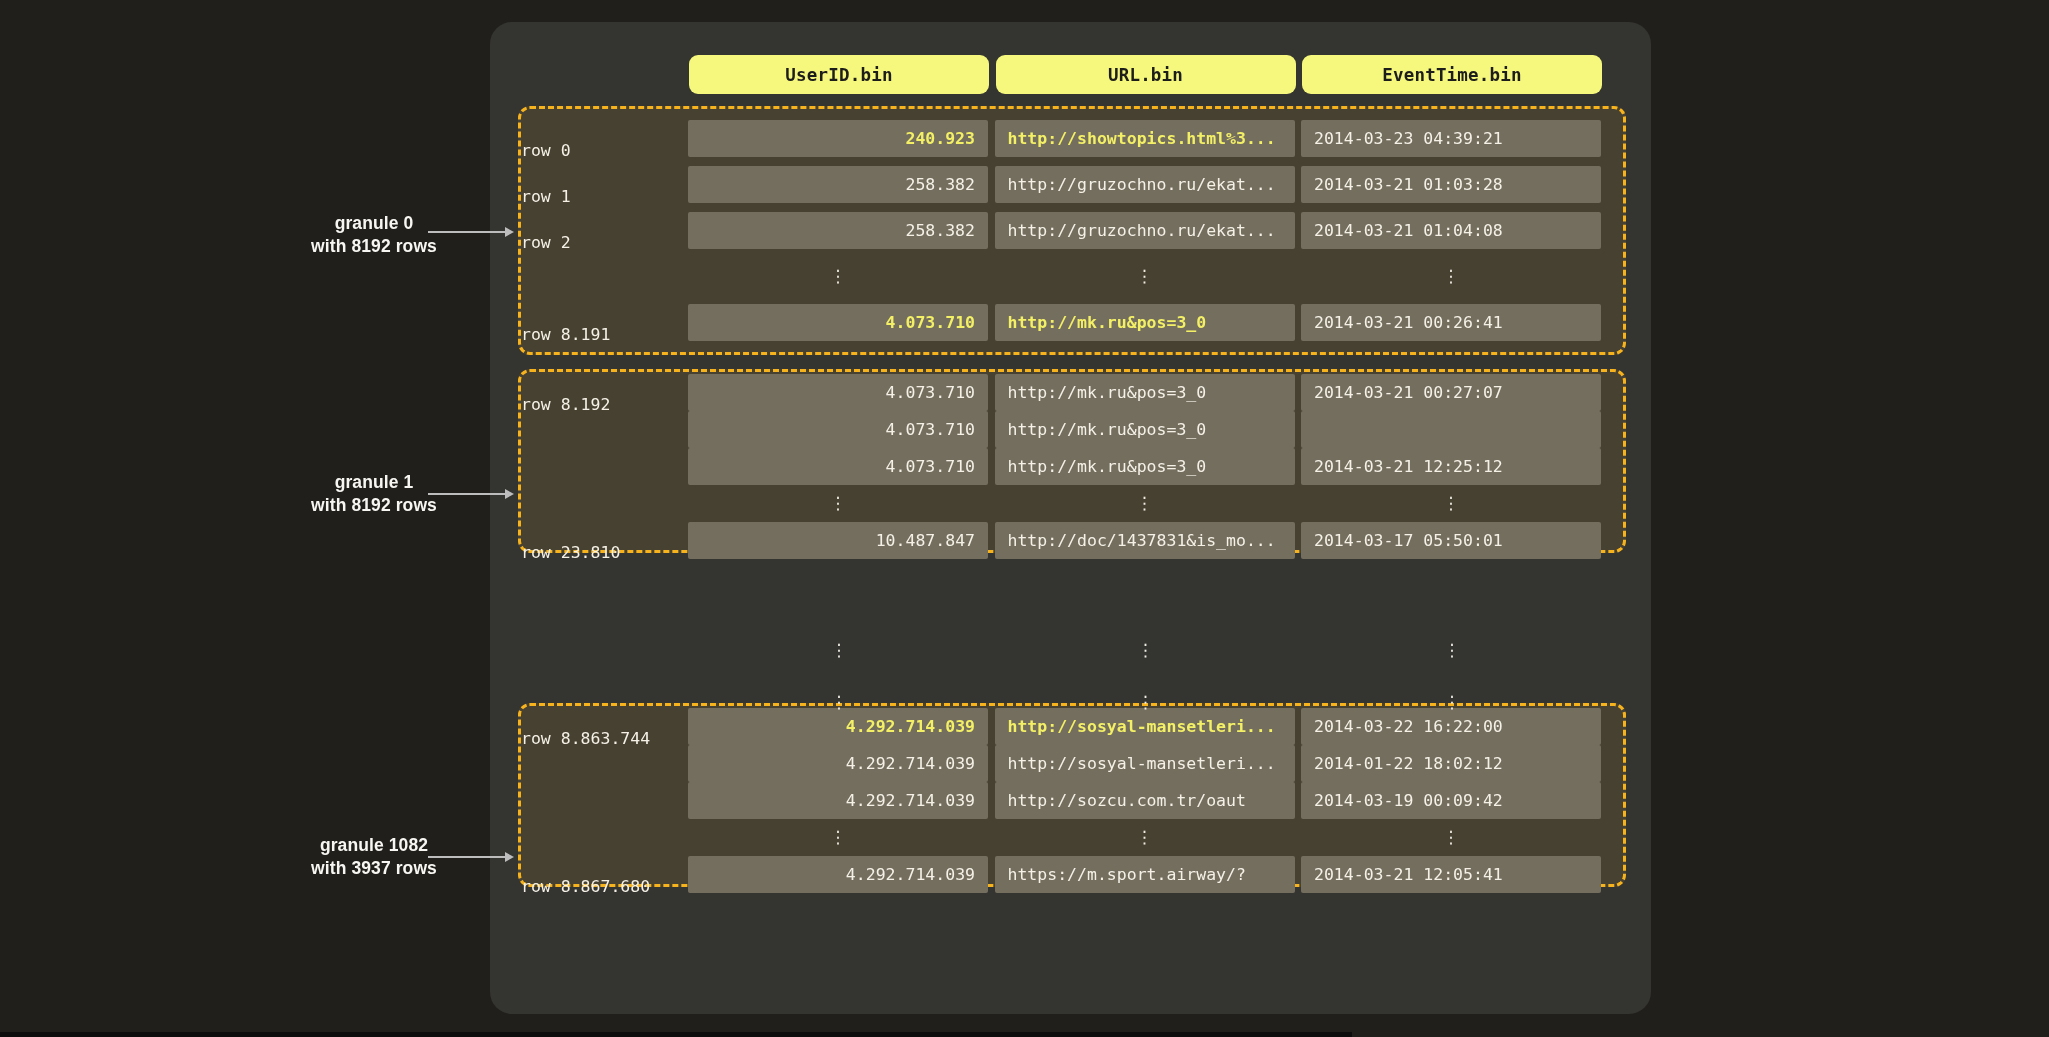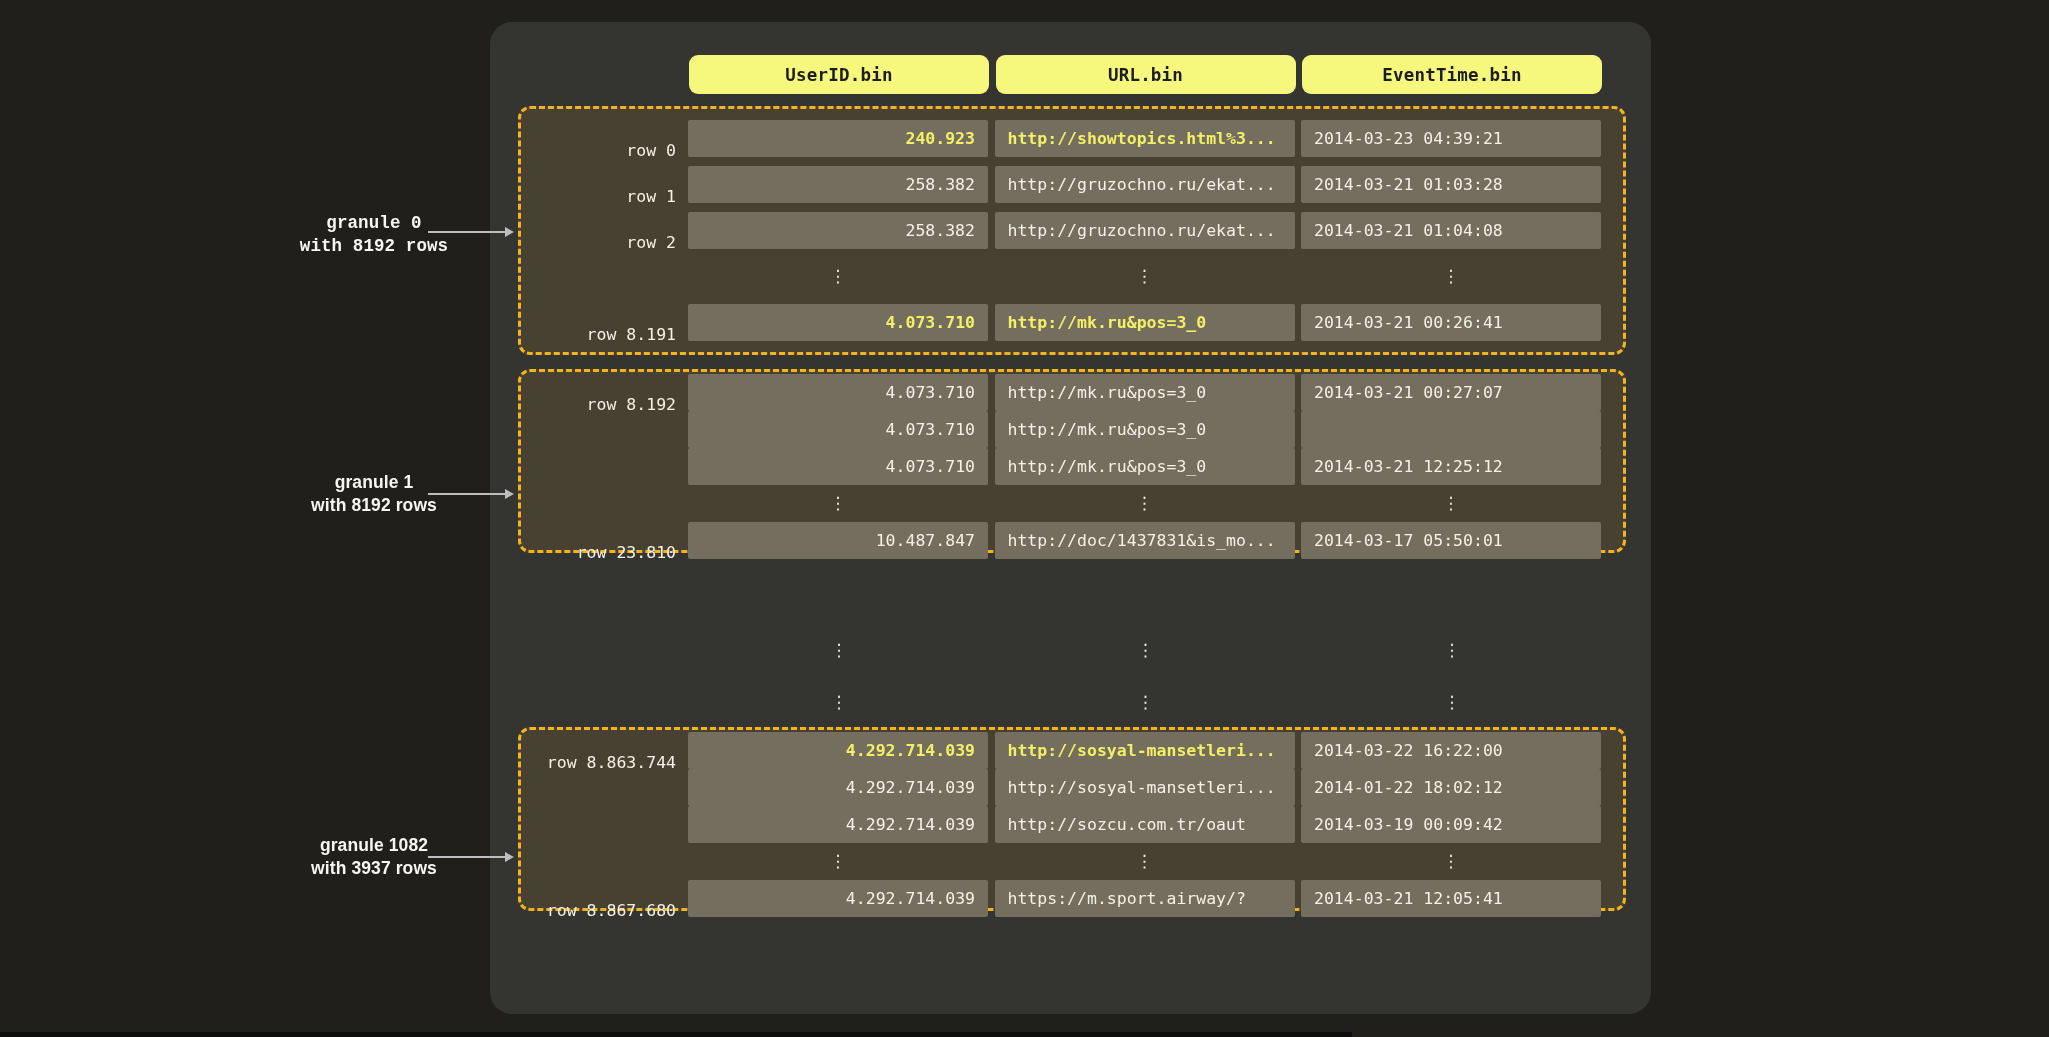--- a/index.html
+++ b/index.html
@@ -29,27 +29,27 @@
     position:absolute;left:28px;width:1108px;height:184px;
     box-sizing:border-box;
     border:3.5px dashed var(--c-granule-border,#f6b31e);
     border-radius:12px;
     background:var(--c-granule-fill,#474131);
     display:flex;flex-direction:column;justify-content:space-evenly;
     padding:2px 0;
   }
   .granule-box.g-0{top:84px;height:249px;}
   .granule-box.g-1{top:347px;}
-  .granule-box.g-2{top:705px;}
+  .granule-box.g-2{top:681px;}
   .g-row{
     display:flex;align-items:center;height:37px;
   }
   .row-label{
     width:167px;box-sizing:border-box;padding-right:12px;
-    text-align:right;font-size:16.5px;color:var(--c-cell-text,#f5f1e6);
+    font-size:16.5px;color:var(--c-cell-text,#f5f1e6);
     white-space:nowrap;
     margin-top:24px;
   }
   .cell{
     width:300px;height:37px;box-sizing:border-box;margin-right:6.5px;
     background:var(--c-cell-bg,#746e5f);border-radius:2px;
     display:flex;align-items:center;
     font-size:16.5px;font-weight:400;color:var(--c-cell-text,#f5f1e6);
     white-space:nowrap;overflow:hidden;
   }
@@ -70,21 +70,21 @@
   .mid-ellipsis .slot{
     width:300px;display:flex;align-items:center;justify-content:center;
   }
   
   .granule-label{
     position:absolute;left:214px;width:320px;text-align:center;
     font-family:"Liberation Sans","DejaVu Sans",sans-serif;
     font-weight:700;font-size:17.5px;line-height:23px;
     color:var(--c-label,#f7f6f2);letter-spacing:.1px;
   }
-  .granule-label.l-0{top:212px;font-family:Liberation Mono, monospace;}
+  .granule-label.l-0{top:212px;}
   .granule-label.l-1{top:471px;}
   .granule-label.l-2{top:834px;}
   .arrow{
     position:absolute;left:428px;width:78px;height:2px;
     background:var(--c-arrow,#bdbdbd);
   }
   .arrow::after{
     content:"";position:absolute;right:-8px;top:-4px;
     border-left:9px solid var(--c-arrow,#bdbdbd);
     border-top:5px solid transparent;border-bottom:5px solid transparent;

